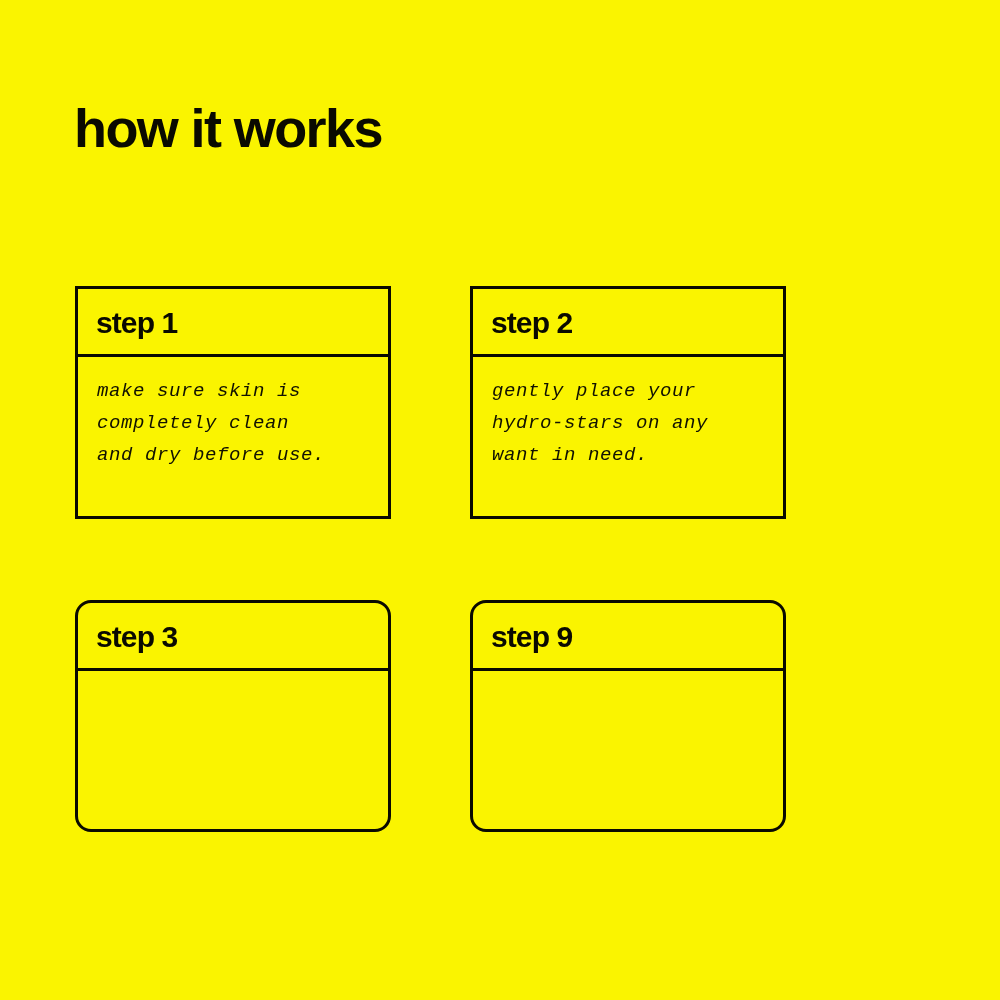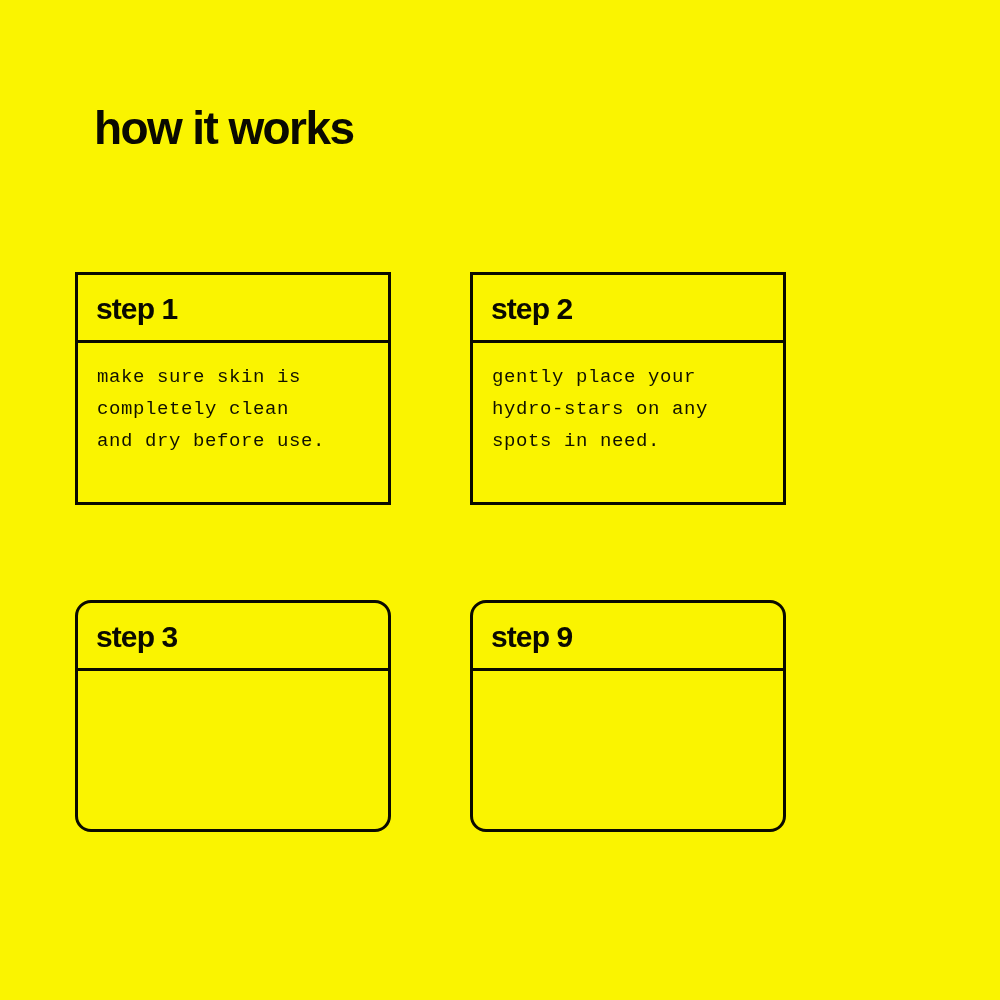--- a/index.html
+++ b/index.html
@@ -25,27 +25,26 @@
     height: 1000px;
     background: #faf400;
   }
 
   
   #page-title {
     position: absolute;
     left: 74px;
     top: 100px;
     font-family: "Liberation Sans", sans-serif;
-    font-size: 46px;
+    font-size: 54px;
     font-weight: 700;
     letter-spacing: -1.6px;
     color: #0a0a00;
     line-height: 56px;
     white-space: nowrap;
-    margin-left: 20px;
   }
 
   
   #steps-grid {
     position: absolute;
     left: 0;
     top: 0;
     width: 1000px;
     height: 1000px;
   }
@@ -53,21 +52,21 @@
   .step-card {
     position: absolute;
     width: 316px;
     box-sizing: border-box;
     border: 3px solid #0a0a00;
     background: #faf400;
   }
 
   .step-card.col-left  { left: 75px; }
   .step-card.col-right { left: 470px; }
-  .step-card.row-top    { top: 272px; height: 233px; }
+  .step-card.row-top    { top: 286px; height: 233px; }
   .step-card.row-bottom { top: 600px; height: 232px; border-radius: 16px; }
 
   .step-card-header {
     box-sizing: border-box;
     height: 68px;
     border-bottom: 3px solid #0a0a00;
     display: flex;
     align-items: center;
     padding-left: 18px;
   }
@@ -80,20 +79,21 @@
     color: #0a0a00;
     line-height: 34px;
     white-space: nowrap;
     position: relative;
     top: 1px;
   }
 
   .step-card-body {
     box-sizing: border-box;
     padding: 18px 14px 0 19px;
+    font-style: italic;
   }
 
   .step-card-text {
     font-family: "Liberation Mono", "DejaVu Sans Mono", monospace;
     font-size: 19px;
     font-weight: 400;
     line-height: 32px;
     letter-spacing: 0.6px;
     color: #111100;
     white-space: pre-line;
@@ -120,21 +120,21 @@
       </div>
     </div>
 
     <div class="step-card col-right row-top">
       <div class="step-card-header">
         <span class="step-card-title">step 2</span>
       </div>
       <div class="step-card-body">
         <p class="step-card-text">gently place your
 hydro-stars on any
-spots in need.</p>
+want in need.</p>
       </div>
     </div>
 
     <div class="step-card col-left row-bottom">
       <div class="step-card-header">
         <span class="step-card-title">step 3</span>
       </div>
     </div>
 
     <div class="step-card col-right row-bottom">

